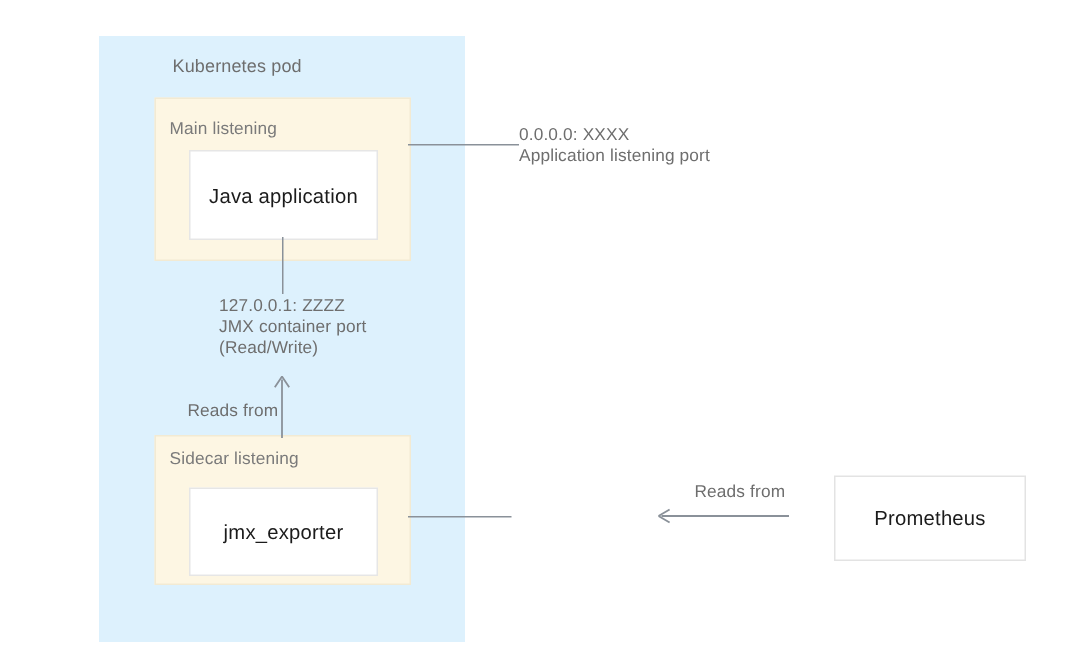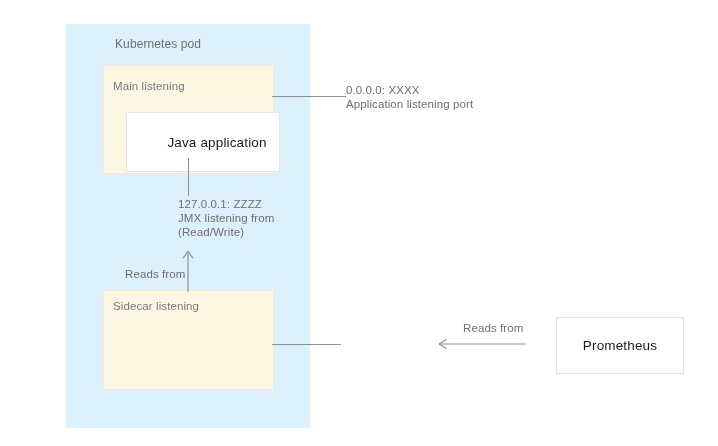--- a/index.html
+++ b/index.html
@@ -48,24 +48,23 @@
   .inner-box {
     position: absolute;
     background: #ffffff;
     border: 1px solid #e6e6e6;
     display: flex;
     align-items: center;
     justify-content: center;
   }
   .java-app-box {
     left: 126px;
-    top: 112px;
+    top: 100px;
     width: 124px;
     height: 58px;
-    padding-left: 28px;
   }
   .jmx-exporter-box {
     left: 126px;
     top: 325px;
     width: 124px;
     height: 57px;
   }
   .prometheus-box {
     position: absolute;
     left: 524px;
@@ -112,21 +111,21 @@
     position: absolute;
     font-size: 11.5px;
     line-height: 14px;
     color: #6e6e6e;
     letter-spacing: 0.1px;
     white-space: nowrap;
   }
   .annotation div { display: block; }
 
   .ann-app-port { left: 346px; top: 83px; }
-  .ann-jmx-port { left: 146px; top: 197px; margin-left: 32px; }
+  .ann-jmx-port { left: 146px; top: 197px; }
   .ann-metrics  { left: 343px; top: 331px; }
 
   .edge-label {
     position: absolute;
     font-size: 11.5px;
     color: #6e6e6e;
     letter-spacing: 0.1px;
     white-space: nowrap;
   }
   .lbl-reads-from-jmx { left: 125px; top: 268px; }
@@ -162,37 +161,40 @@
   <div class="container-box main-container-box"></div>
   <div class="container-title main-title">Main listening</div>
 
   <div class="inner-box java-app-box">
     <span class="node-label">Java application</span>
   </div>
 
   <div class="container-box sidecar-container-box"></div>
   <div class="container-title sidecar-title">Sidecar listening</div>
 
+  <div class="inner-box jmx-exporter-box">
+    <span class="node-label">jmx_exporter</span>
+  </div>
 
   <div class="prometheus-box">
     <span class="node-label">Prometheus</span>
   </div>
 
   <div class="line h-line line-app-port"></div>
 
   <div class="annotation ann-app-port">
     <div>0.0.0.0: XXXX</div>
     <div>Application listening port</div>
   </div>
 
   <div class="line v-line line-java-down"></div>
 
   <div class="annotation ann-jmx-port">
     <div>127.0.0.1: ZZZZ</div>
-    <div>JMX listening from</div>
+    <div>JMX container port</div>
     <div>(Read/Write)</div>
   </div>
 
   <svg class="arrow arrow-up-jmx" width="20" height="42" viewBox="0 0 20 42">
     <line x1="10" y1="42" x2="10" y2="3" stroke="#8a9199" stroke-width="1.2"></line>
     <path d="M 10 1 L 5.2 8.2 M 10 1 L 14.8 8.2" stroke="#8a9199" stroke-width="1.2" fill="none"></path>
   </svg>
 
   <div class="edge-label lbl-reads-from-jmx">Reads from</div>
 

